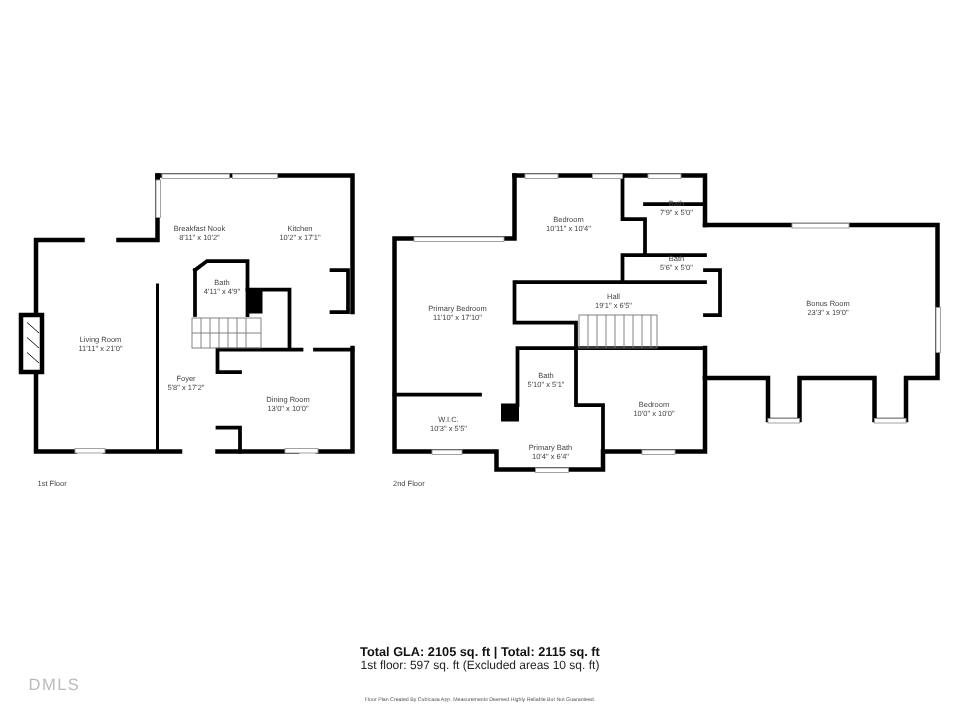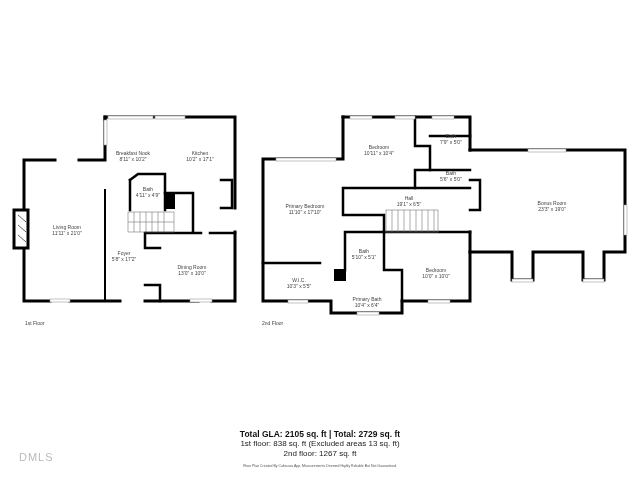--- a/index.html
+++ b/index.html
@@ -163,18 +163,17 @@
   <div>Primary Bath</div>
   <div>10'4" x 6'4"</div>
 </div>
 <div class="lbl" style="left:552px;top:200px;">
   <div>Bonus Room</div>
   <div>23'3" x 19'0"</div>
 </div>
 <div class="floorlbl" style="left:262px;top:320px;">2nd Floor</div>
 
 <div class="summary">
-  <div class="bold">Total GLA: 2105 sq. ft | Total: 2729 sq. ft</div>
-  <div class="line">1st floor: 838 sq. ft (Excluded areas 13 sq. ft)</div>
-  <div class="line">2nd floor: 1267 sq. ft</div>
+  <div class="bold">Total GLA: 2105 sq. ft | Total: 2115 sq. ft</div>
+  <div class="line">1st floor: 597 sq. ft (Excluded areas 10 sq. ft)</div>
 </div>
 <div class="disclaimer">Floor Plan Created By Cubicasa App. Measurements Deemed Highly Reliable But Not Guaranteed.</div>
 <div class="watermark">DMLS</div>
 
 </body></html>

